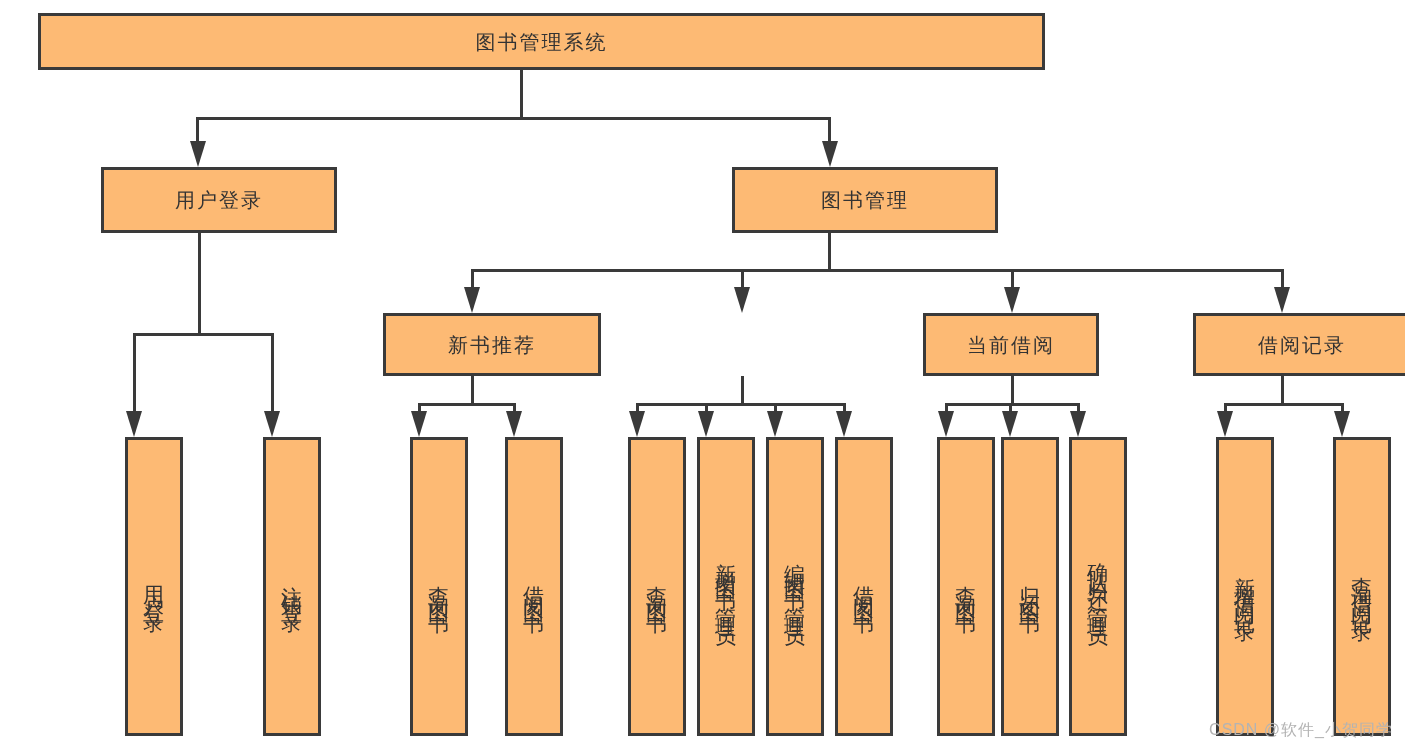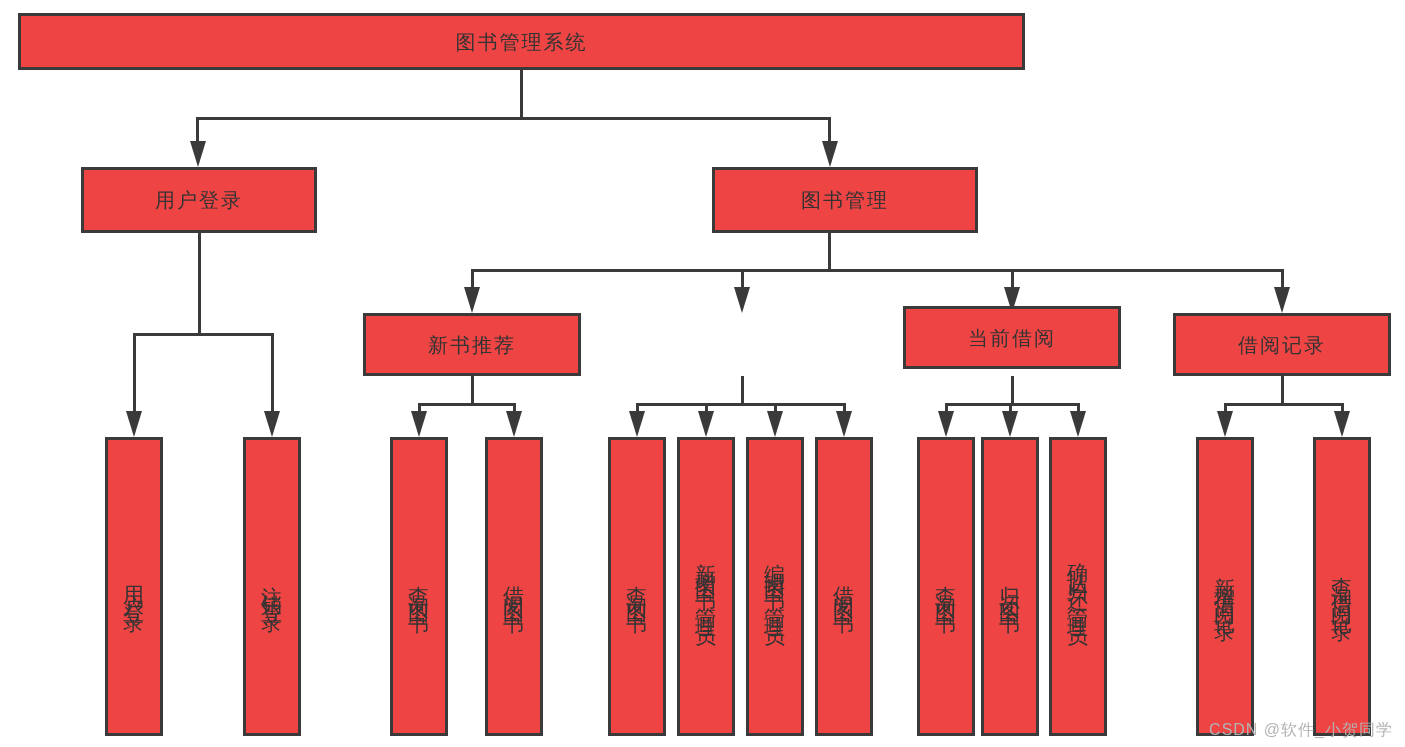--- a/index.html
+++ b/index.html
@@ -5,25 +5,26 @@
   html,body{margin:0;padding:0;background:#fff;}
   .canvas{
     position:relative;width:1405px;height:747px;
     background:var(--bg,#ffffff);
     font-family:"Liberation Sans",sans-serif;
     overflow:hidden;
   }
   .box{
     position:absolute;box-sizing:border-box;
     border:3px solid var(--line,#3a3a3a);
-    background:#ef4444;
+    background:#fdba74;
     display:flex;align-items:center;justify-content:center;
     color:var(--text,#333);
     font-size:20px;letter-spacing:2px;
     line-height:1;
+    margin-left:20px;
   }
   .vbox{
     writing-mode:vertical-rl;
     font-size:21px;letter-spacing:9px;
   }
   .vline{position:absolute;width:3px;background:var(--line,#3a3a3a);}
   .hline{position:absolute;height:3px;background:var(--line,#3a3a3a);}
   .arrow{
     position:absolute;width:0;height:0;
     border-left:8px solid transparent;
@@ -66,21 +67,21 @@
   <div class="vline" style="left:470.5px;top:269px;height:20px"></div>
   <div class="arrow" style="left:464px;top:287px"></div>
   <div class="vline" style="left:740.5px;top:269px;height:20px"></div>
   <div class="arrow" style="left:734px;top:287px"></div>
   <div class="vline" style="left:1010.5px;top:269px;height:20px"></div>
   <div class="arrow" style="left:1004px;top:287px"></div>
   <div class="vline" style="left:1280.5px;top:269px;height:20px"></div>
   <div class="arrow" style="left:1274px;top:287px"></div>
 
   <div class="box" style="left:363px;top:313px;width:218px;height:63px">新书推荐</div>
-  <div class="box" style="left:903px;top:306px;width:218px;height:63px">当前借阅</div>
+  <div class="box" style="left:903px;top:313px;width:176px;height:63px">当前借阅</div>
   <div class="box" style="left:1173px;top:313px;width:218px;height:63px">借阅记录</div>
 
   <div class="vline" style="left:470.5px;top:376px;height:29px"></div>
   <div class="hline" style="left:417.5px;top:403px;width:98px"></div>
   <div class="vline" style="left:417.5px;top:403px;height:10px"></div>
   <div class="arrow" style="left:411px;top:411px"></div>
   <div class="vline" style="left:512.5px;top:403px;height:10px"></div>
   <div class="arrow" style="left:506px;top:411px"></div>
 
   <div class="vline" style="left:740.5px;top:376px;height:29px"></div>

